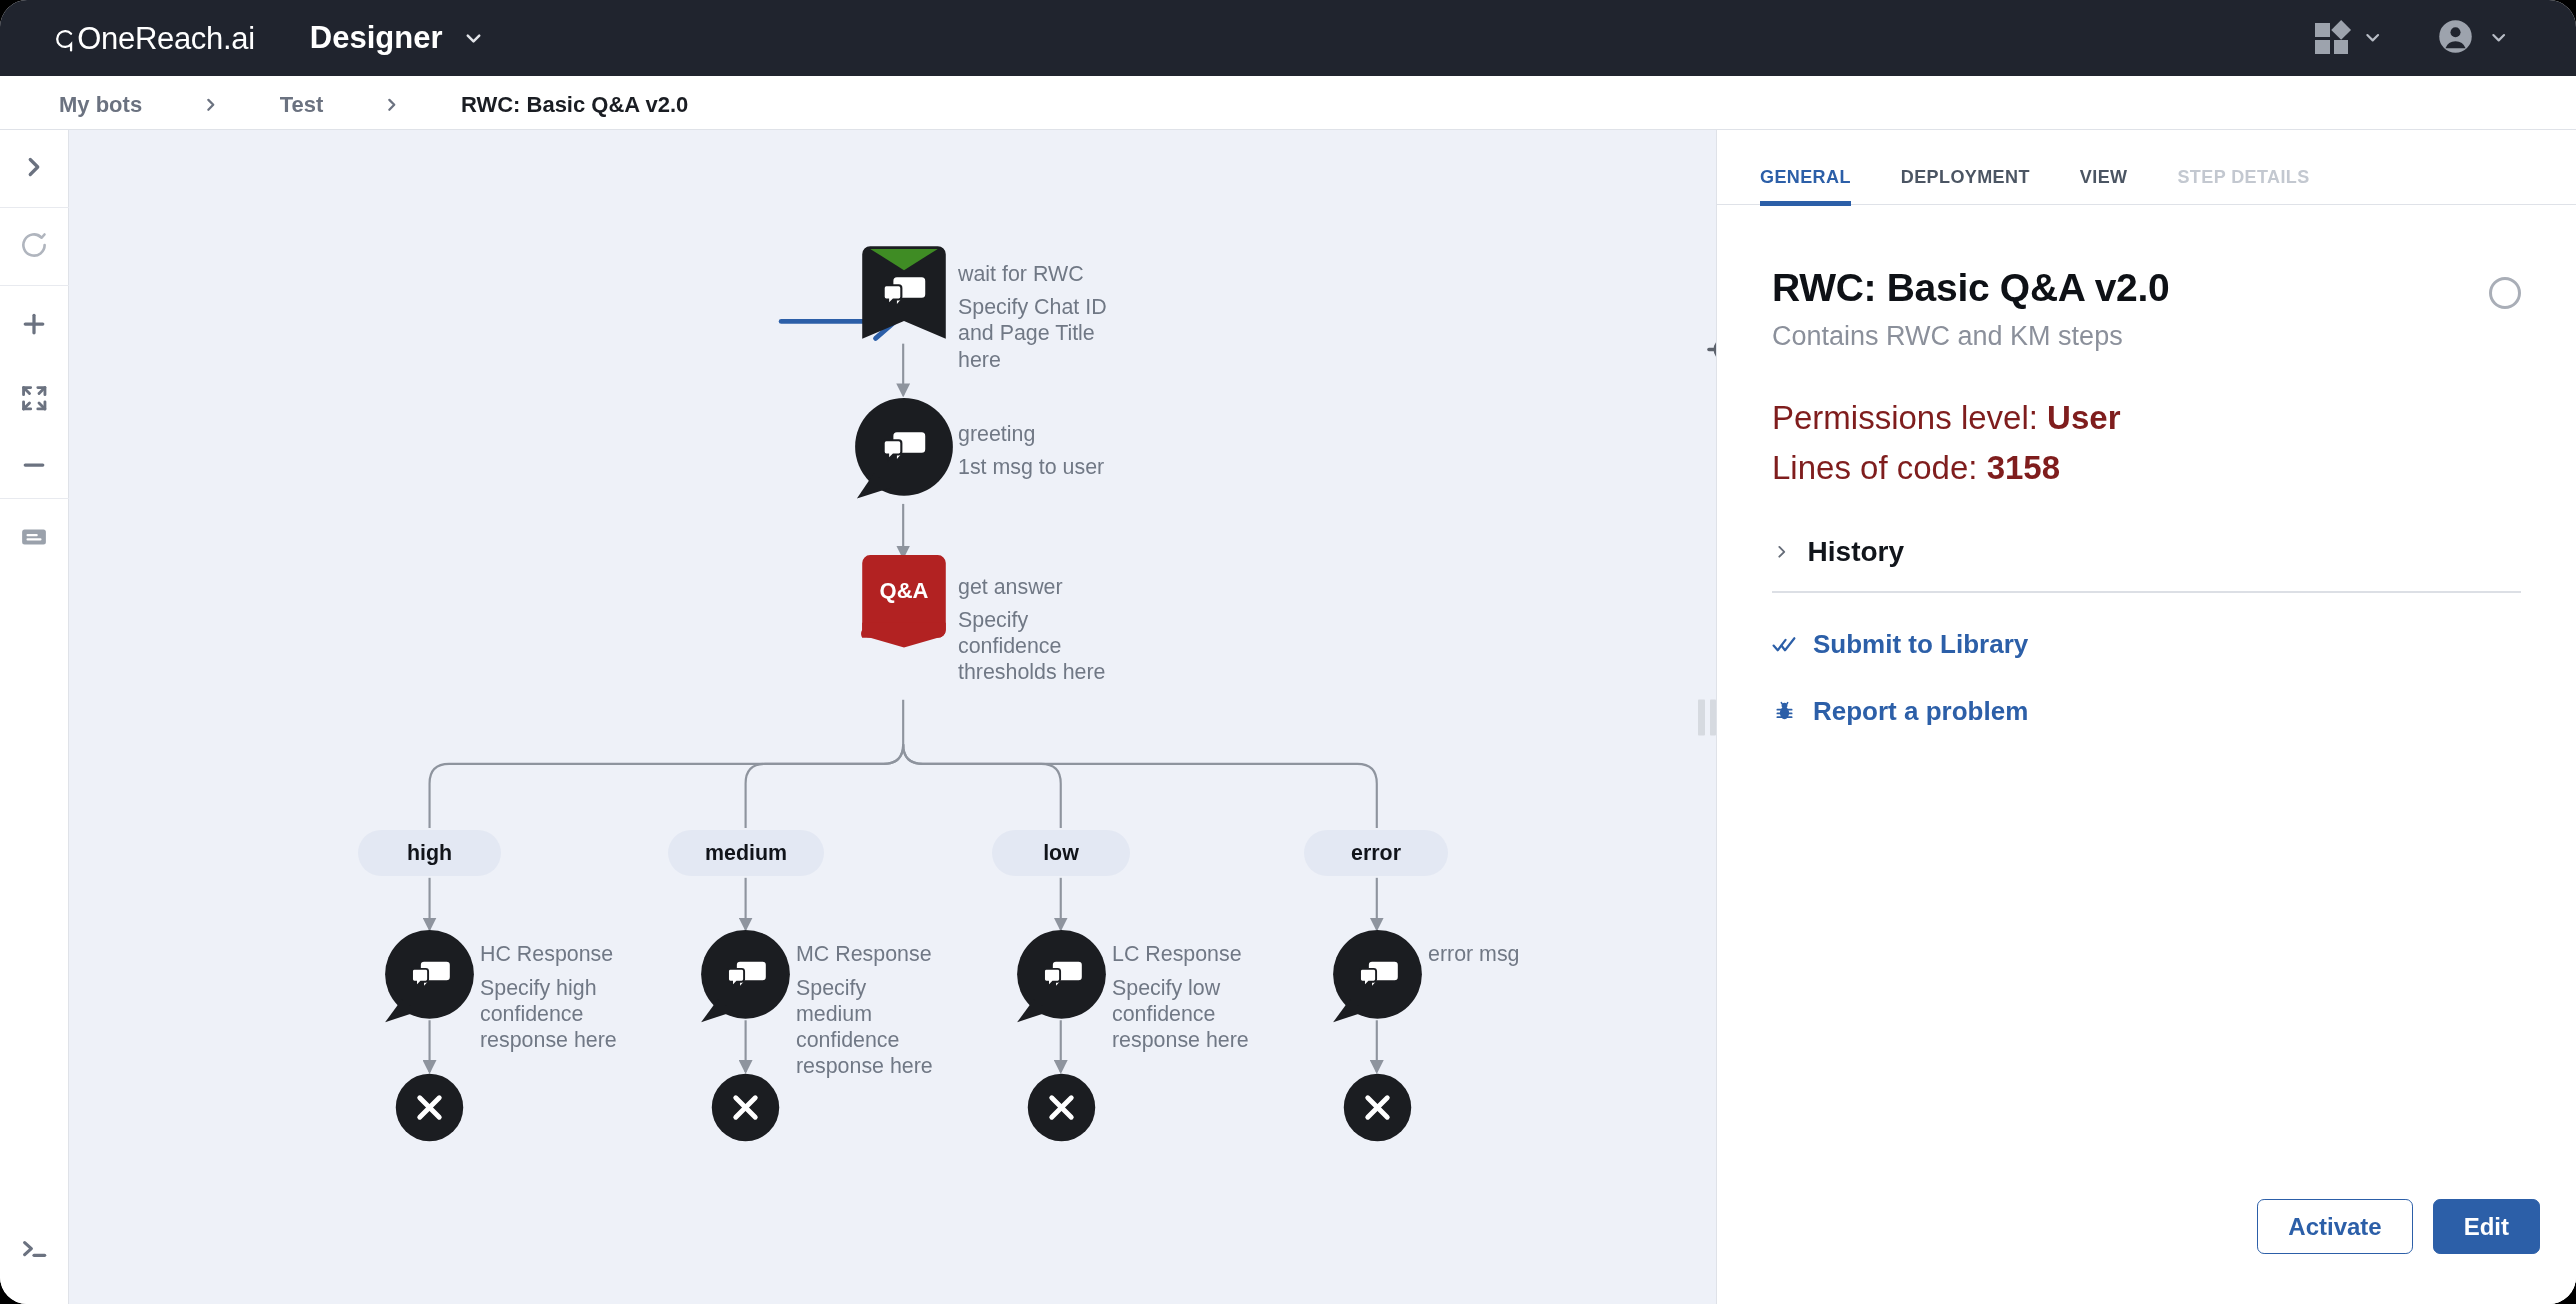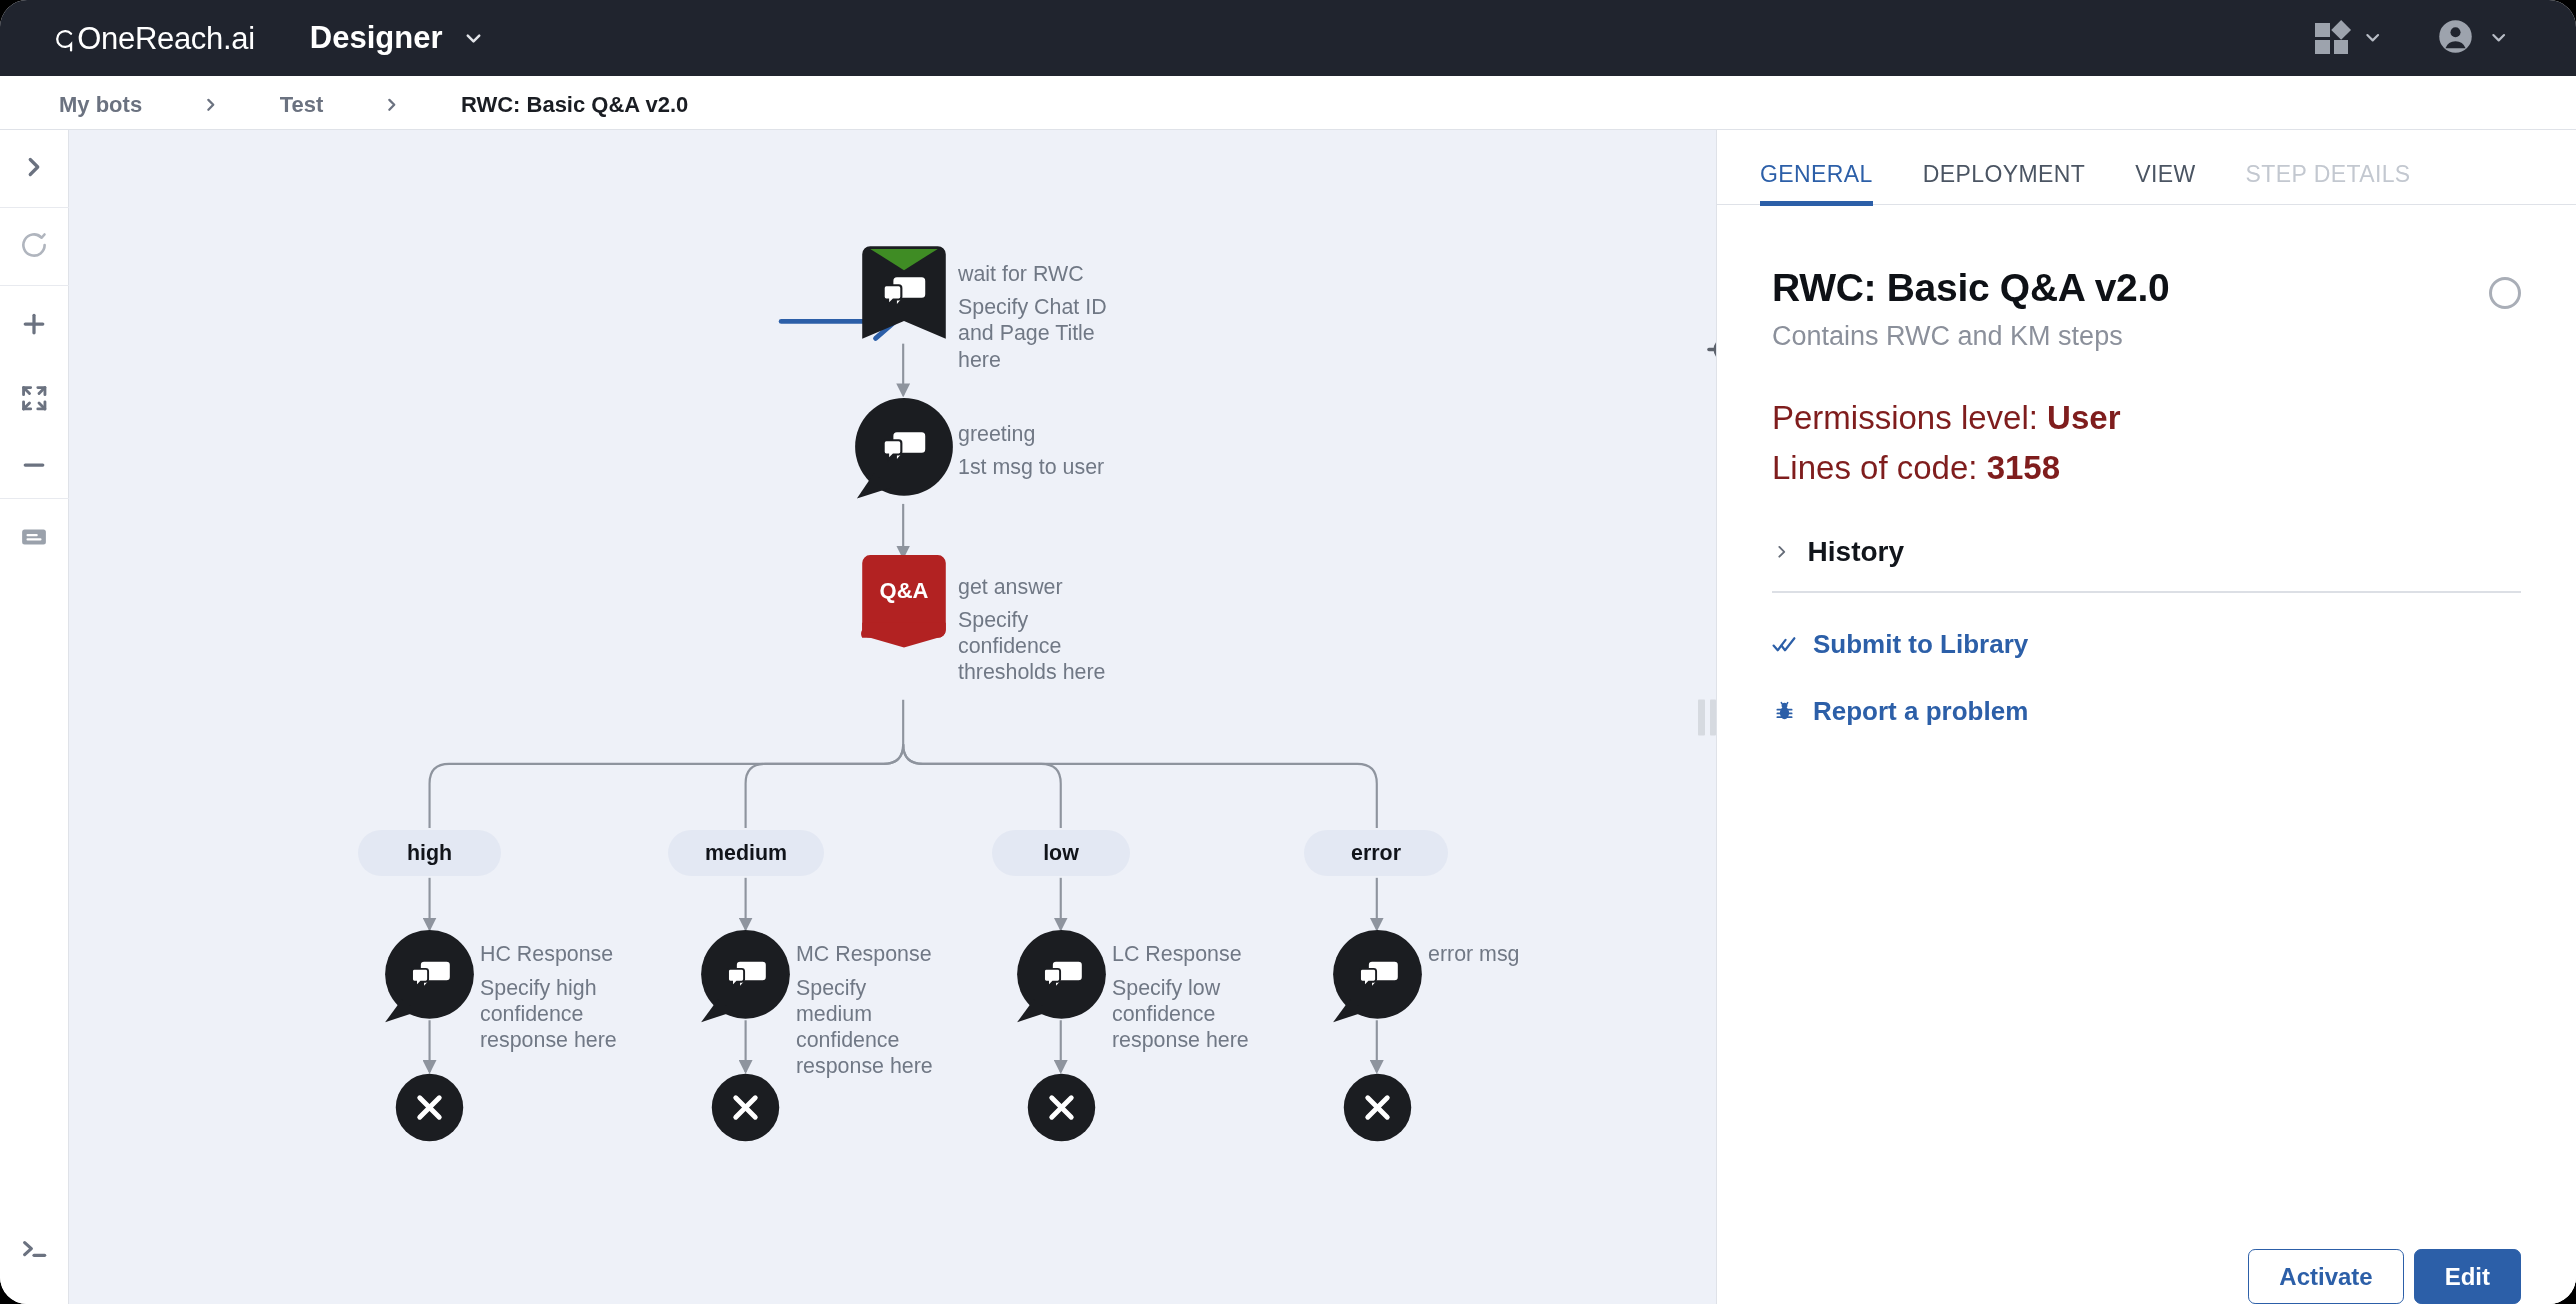--- a/index.html
+++ b/index.html
@@ -129,21 +129,21 @@
     display: flex; gap: 5.3px; align-items: center; justify-content: center;
     cursor: col-resize;
   }
   .drag-handle span { width: 6.2px; height: 36px; background: #d6dae0; border-radius: 0.9px; }
 
   .tabs {
     display: flex; align-items: flex-end; height: 75px;
     padding-left: 43px; border-bottom: 1.8px solid #dfe2e8;
   }
   .tab {
-    font-size: 23px; font-weight: normal; letter-spacing: 0.4px;
+    font-size: 18px; font-weight: bold; letter-spacing: 0.4px;
     color: #4b5563; padding-bottom: 16px; margin-right: 50px;
     cursor: pointer; position: relative; white-space: nowrap;
   }
   .tab.active { color: #2c5fa8; }
   .tab.active::after {
     content: ""; position: absolute; left: 0; right: 0; bottom: -1.8px;
     height: 5.3px; background: #2c5fa8;
   }
   .tab.disabled { color: #c3c8d0; cursor: default; }
 
@@ -179,22 +179,22 @@
   .linkrow {
     margin-top: 36px; display: flex; align-items: center; cursor: pointer;
   }
   .linkrow .lk-icon { display: flex; margin-right: 16px; }
   .linkrow .lk-text {
     font-size: 26px; font-weight: bold; color: #2c5fa8;
   }
 
   .pfooter {
     position: absolute; left: 0; right: 0; bottom: 0; height: 105px;
-    display: flex; align-items: flex-end; justify-content: flex-end;
-    padding-right: 55px; gap: 10px;
+    display: flex; align-items: flex-start; justify-content: flex-end;
+    padding-right: 36px; gap: 20px;
     background: #fff;
   }
   .btn {
     height: 55px; border-radius: 7.1px; padding: 0 30px;
     display: flex; align-items: center; justify-content: center;
     font-size: 24px; font-weight: bold; cursor: pointer;
   }
   .btn-outline { border: 1.8px solid #2c5fa8; color: #2c5fa8; background: #fff; }
   .btn-solid { background: #2c5fa8; color: #fff; border: 1.8px solid #2c5fa8; }
 </style>

